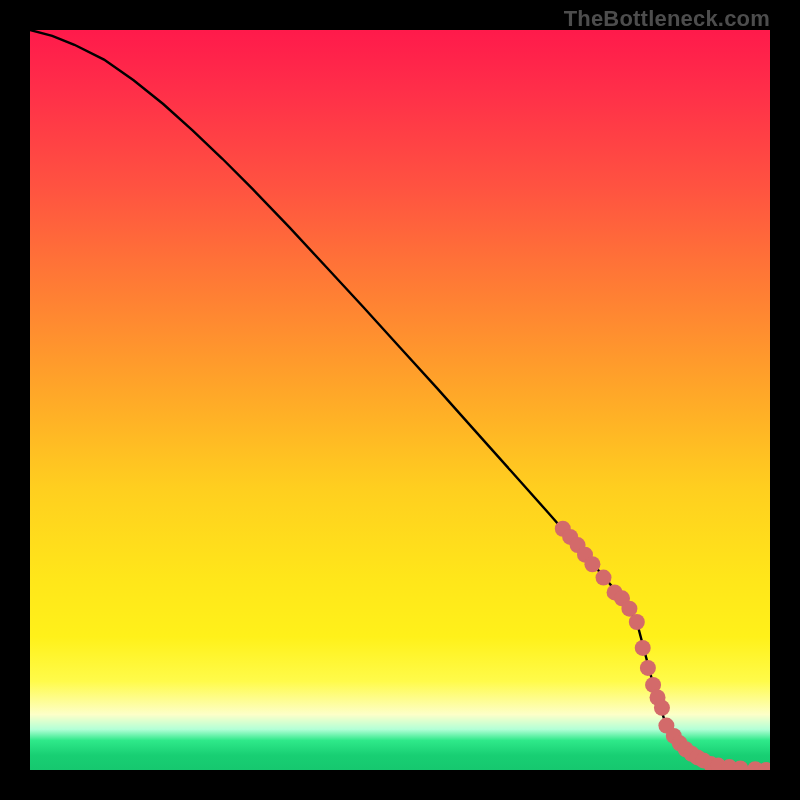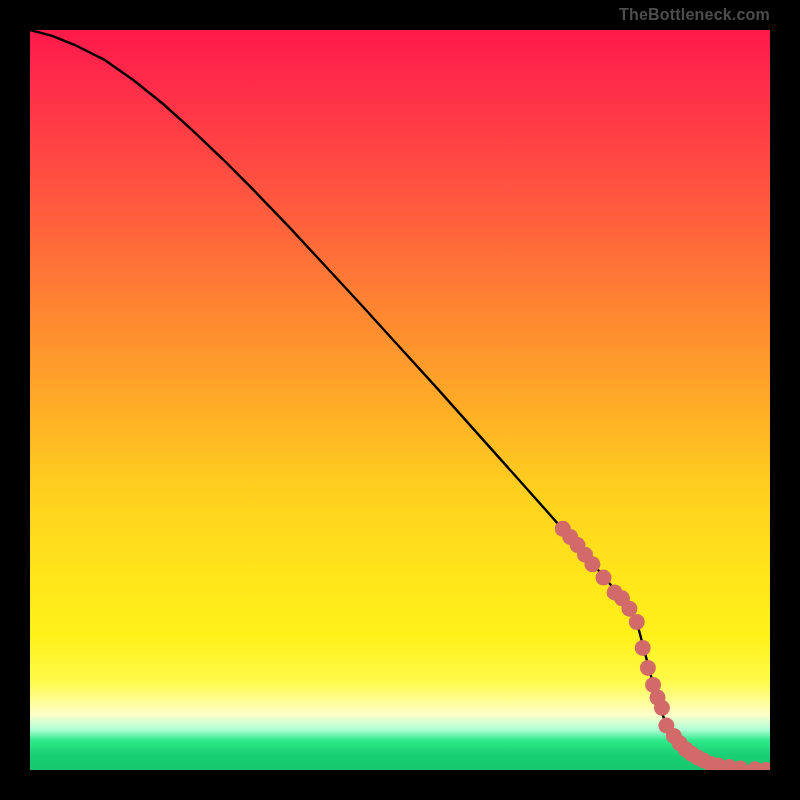--- a/index.html
+++ b/index.html
@@ -40,21 +40,21 @@
       #2fe98a 96%,
       #18cf73 98%,
       #16c86f 100%
     );
   }
   .attribution {
     position: absolute;
     top: 6px;
     right: 30px;
     color: #4d4d4d;
-    font-size: 16px;
+    font-size: 22px;
     font-weight: 600;
     letter-spacing: 0.2px;
     user-select: none;
   }
   .curve-svg,
   .points-svg {
     position: absolute;
     left: 0;
     top: 0;
     width: 740px;

